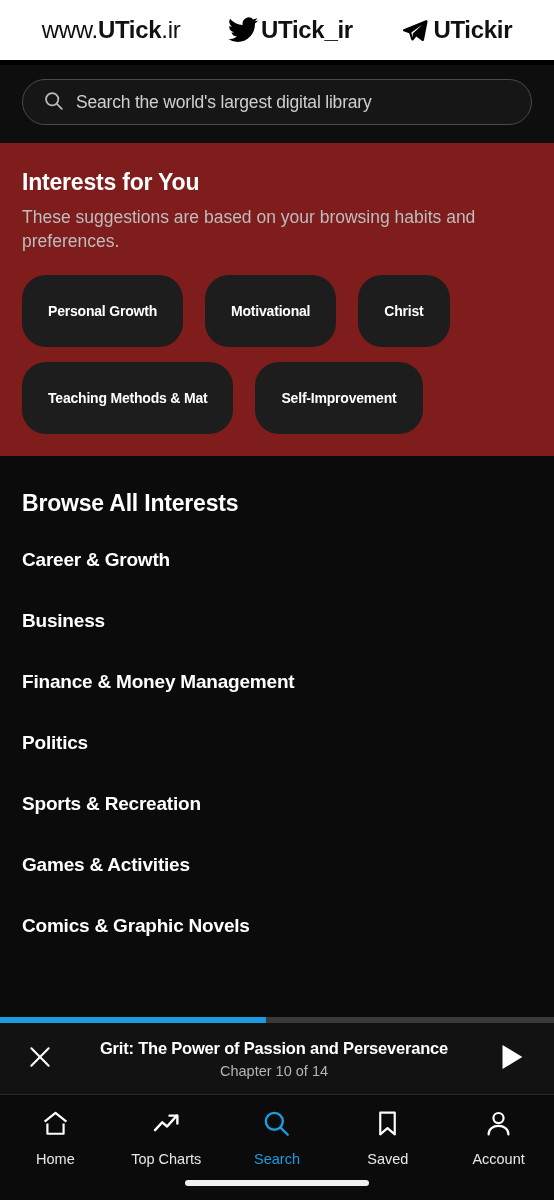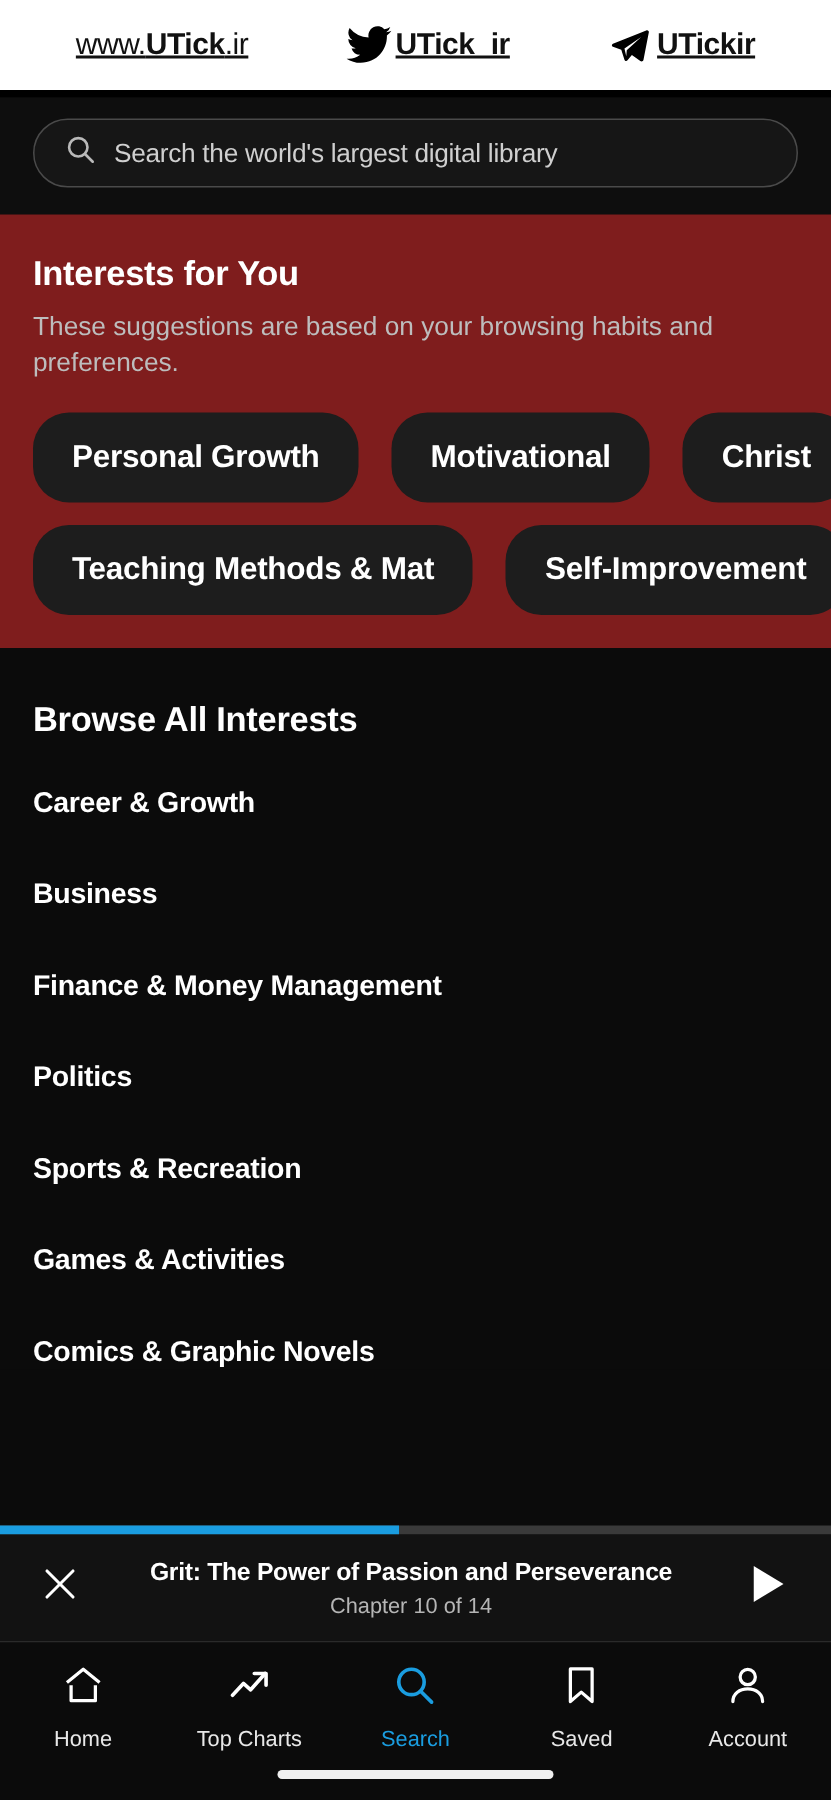--- a/index.html
+++ b/index.html
@@ -11,21 +11,21 @@
   }
   #app { position:relative; width:554px; height:1200px; background:#0b0b0b; }
 
   
   .watermark {
     height:60px; background:#fff; color:#111;
     display:flex; align-items:center; justify-content:space-around;
     padding:0 18px;
   }
   .wm-item { display:flex; align-items:center; gap:3px; white-space:nowrap; }
-  .wm-text { font-size:20px; font-weight:700; letter-spacing:-.3px;text-decoration:underline; }
+  .wm-text { font-size:24px; font-weight:700; letter-spacing:-.3px; }
   .wm-text .thin { font-weight:400; }
   .wm-icon { display:flex; align-items:center; }
   .banner-rule { height:5px; background:#000; }
 
   
   .search-zone { background:#0e0e0e; padding:14px 22px 18px; }
   .search-bar {
     height:46px; border:1px solid #4a4a4a; border-radius:26px;
     background:#161616; display:flex; align-items:center; gap:12px;
     padding:0 20px;
@@ -34,21 +34,21 @@
 
   
   .interests { background:#7f1d1d; padding:26px 22px 22px; }
   .iy-title { color:#fff; font-size:23px; font-weight:700; letter-spacing:-.2px; }
   .iy-sub { color:#bdbdbd; font-size:17.5px; line-height:1.38; margin-top:9px; max-width:470px; }
   .chip-rows { margin-top:22px; }
   .chip-row { display:flex; gap:22px; margin-bottom:15px; white-space:nowrap; }
   .chip-row:last-child { margin-bottom:0; }
   .chip {
     background:#1d1d1d; color:#fff; border-radius:24px;
-    padding:18px 26px; font-size:21px; font-weight:700;
+    padding:28px 26px; font-size:14px; font-weight:700;
     letter-spacing:-.2px; flex:0 0 auto;
   }
 
   
   .browse { background:#0b0b0b; padding:34px 22px 0; }
   .browse-title { color:#fff; font-size:23px; font-weight:700; margin-bottom:32px; letter-spacing:-.2px; }
   .browse-item { color:#fff; font-size:19px; font-weight:700; margin-bottom:39px; letter-spacing:-.2px; }
 
   
   .player-wrap { position:absolute; left:0; bottom:105px; width:554px; }

